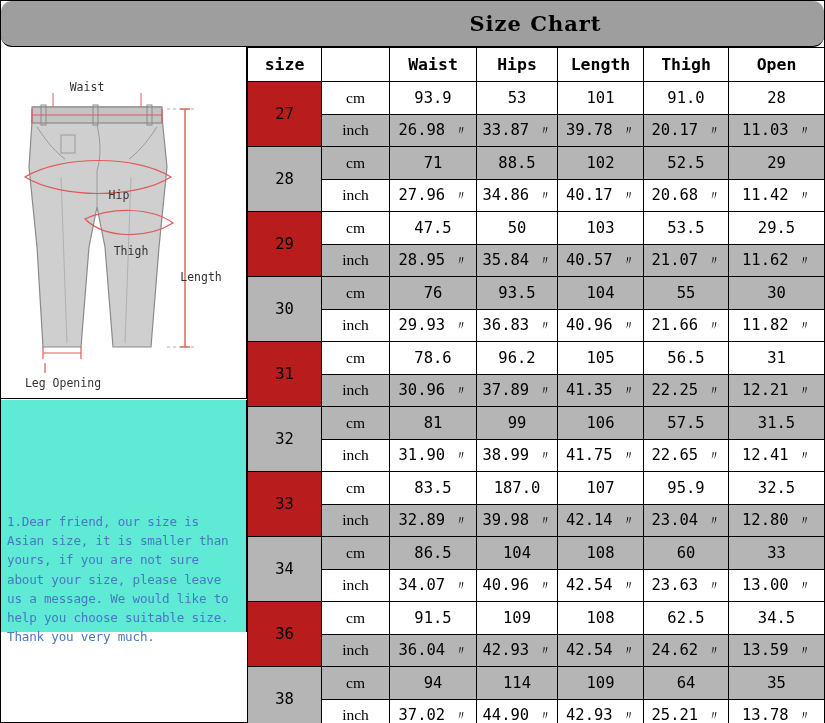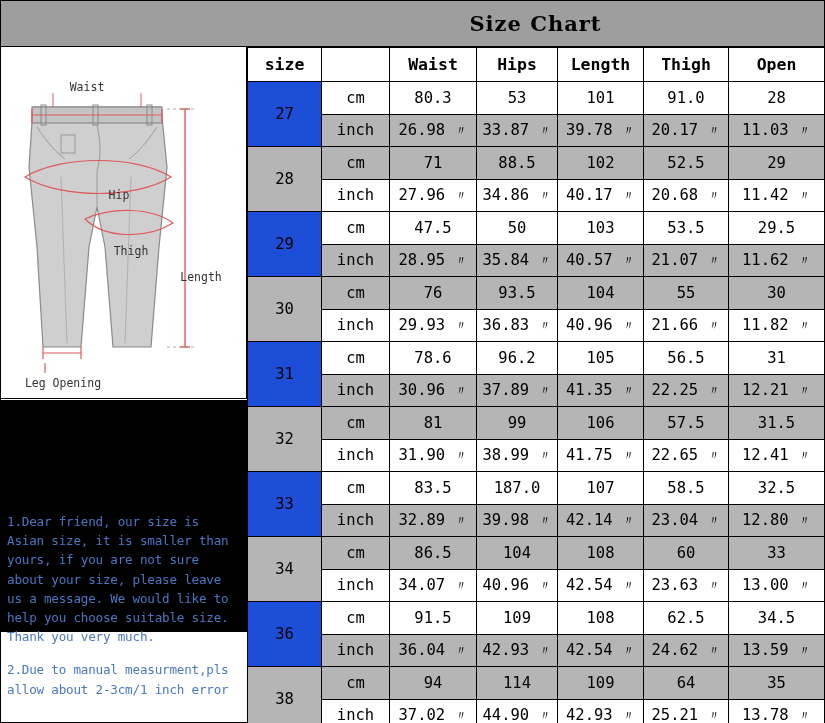--- a/index.html
+++ b/index.html
@@ -24,20 +24,21 @@
   }
   
   .title-bar {
     position: absolute;
     left: 0; top: 0;
     width: 823px;
     height: 46px;
     background: #9e9e9e;
     border-bottom: 1px solid #000;
     box-sizing: border-box;
+    border-radius: 11px;
   }
   .title-text {
     position: absolute;
     left: 246px;
     top: 0;
     width: 577px;
     height: 45px;
     line-height: 45px;
     text-align: center;
     font-family: "DejaVu Serif", serif;
@@ -65,21 +66,21 @@
     box-sizing: border-box;
     background: #fff;
   }
   .notes-box {
     position: absolute;
     left: 0; top: 353px;
     width: 246px;
     height: 232px;
     border-right: 1px solid #000;
     box-sizing: border-box;
-    background: #000000;
+    background: #5eead4;
     padding: 16px;
   }
   .notes-inner {
     position: absolute;
     left: 6px;
     top: 112px;
     width: 236px;
     color: #4a77c4;
     font-size: 12.6px;
     line-height: 19.2px;
@@ -137,24 +138,25 @@
   th.head-blank { border-top: none; border-left: 1px solid #000; }
   th.head-col { text-align: left; padding-left: 8px; }
   td.size-cell {
     font-size: 16px;
     vertical-align: middle;
   }
   td.unit-cell {
     text-align: left;
     padding-left: 8px;
     font-size: 15px;
+    font-family: Liberation Serif, serif;
   }
   tr.shaded td { background: #b5b5b5; }
   tr.plain td { background: #ffffff; }
-  td.size-cell.shade-a { background: #1d4ed8; }
+  td.size-cell.shade-a { background: #b91c1c; }
   td.size-cell.shade-b { background: #b5b5b5; }
   .inch-mark { font-size: 13px; }
 </style>
 </head>
 <body>
 
 <div class="page">
 
   <div class="title-bar">
     <div class="title-text">Size Chart</div>
@@ -236,21 +238,20 @@
         <text class="diag-label" x="118" y="152" text-anchor="middle">Hip</text>
         <text class="diag-label" x="130" y="208" text-anchor="middle">Thigh</text>
         <text class="diag-label" x="200" y="234" text-anchor="middle">Length</text>
         <text class="diag-label" x="62" y="340" text-anchor="middle">Leg Opening</text>
       </svg>
     </div>
 
     <div class="notes-box">
       <div class="notes-inner">
         <p class="note-p">1.Dear friend, our size is Asian size, it is smaller than yours, if you are not sure about your size, please leave us a message. We would like to help you choose suitable size. Thank you very much.</p>
-        <p class="note-p">2.Due to manual measurment,pls allow about 2-3cm/1 inch error</p>
       </div>
     </div>
   </div>
 
   <div class="table-wrap">
     <table class="size-table">
       <colgroup>
         <col class="c-size">
           <col class="c-unit">
           <col class="c-val">
@@ -267,21 +268,21 @@
           <th class="head-col">Hips</th>
           <th class="head-col">Length</th>
           <th class="head-col">Thigh</th>
           <th class="head-col">Open</th>
         </tr>
       </thead>
       <tbody>
           <tr class="plain">
             <td rowspan="2" class="size-cell shade-a">27</td>
             <td class="unit-cell">cm</td>
-            <td class="">80.3</td>
+            <td class="">93.9</td>
             <td class="">53</td>
             <td class="">101</td>
             <td class="">91.0</td>
             <td class="">28</td>
           </tr>
           <tr class="shaded">
             <td class="unit-cell">inch</td>
             <td class="">26.98 <span class="inch-mark">〃</span></td>
             <td class="">33.87 <span class="inch-mark">〃</span></td>
             <td class="">39.78 <span class="inch-mark">〃</span></td>
@@ -372,21 +373,21 @@
             <td class="">41.75 <span class="inch-mark">〃</span></td>
             <td class="">22.65 <span class="inch-mark">〃</span></td>
             <td class="">12.41 <span class="inch-mark">〃</span></td>
           </tr>
           <tr class="plain">
             <td rowspan="2" class="size-cell shade-a">33</td>
             <td class="unit-cell">cm</td>
             <td class="">83.5</td>
             <td class="">187.0</td>
             <td class="">107</td>
-            <td class="">58.5</td>
+            <td class="">95.9</td>
             <td class="">32.5</td>
           </tr>
           <tr class="shaded">
             <td class="unit-cell">inch</td>
             <td class="">32.89 <span class="inch-mark">〃</span></td>
             <td class="">39.98 <span class="inch-mark">〃</span></td>
             <td class="">42.14 <span class="inch-mark">〃</span></td>
             <td class="">23.04 <span class="inch-mark">〃</span></td>
             <td class="">12.80 <span class="inch-mark">〃</span></td>
           </tr>

